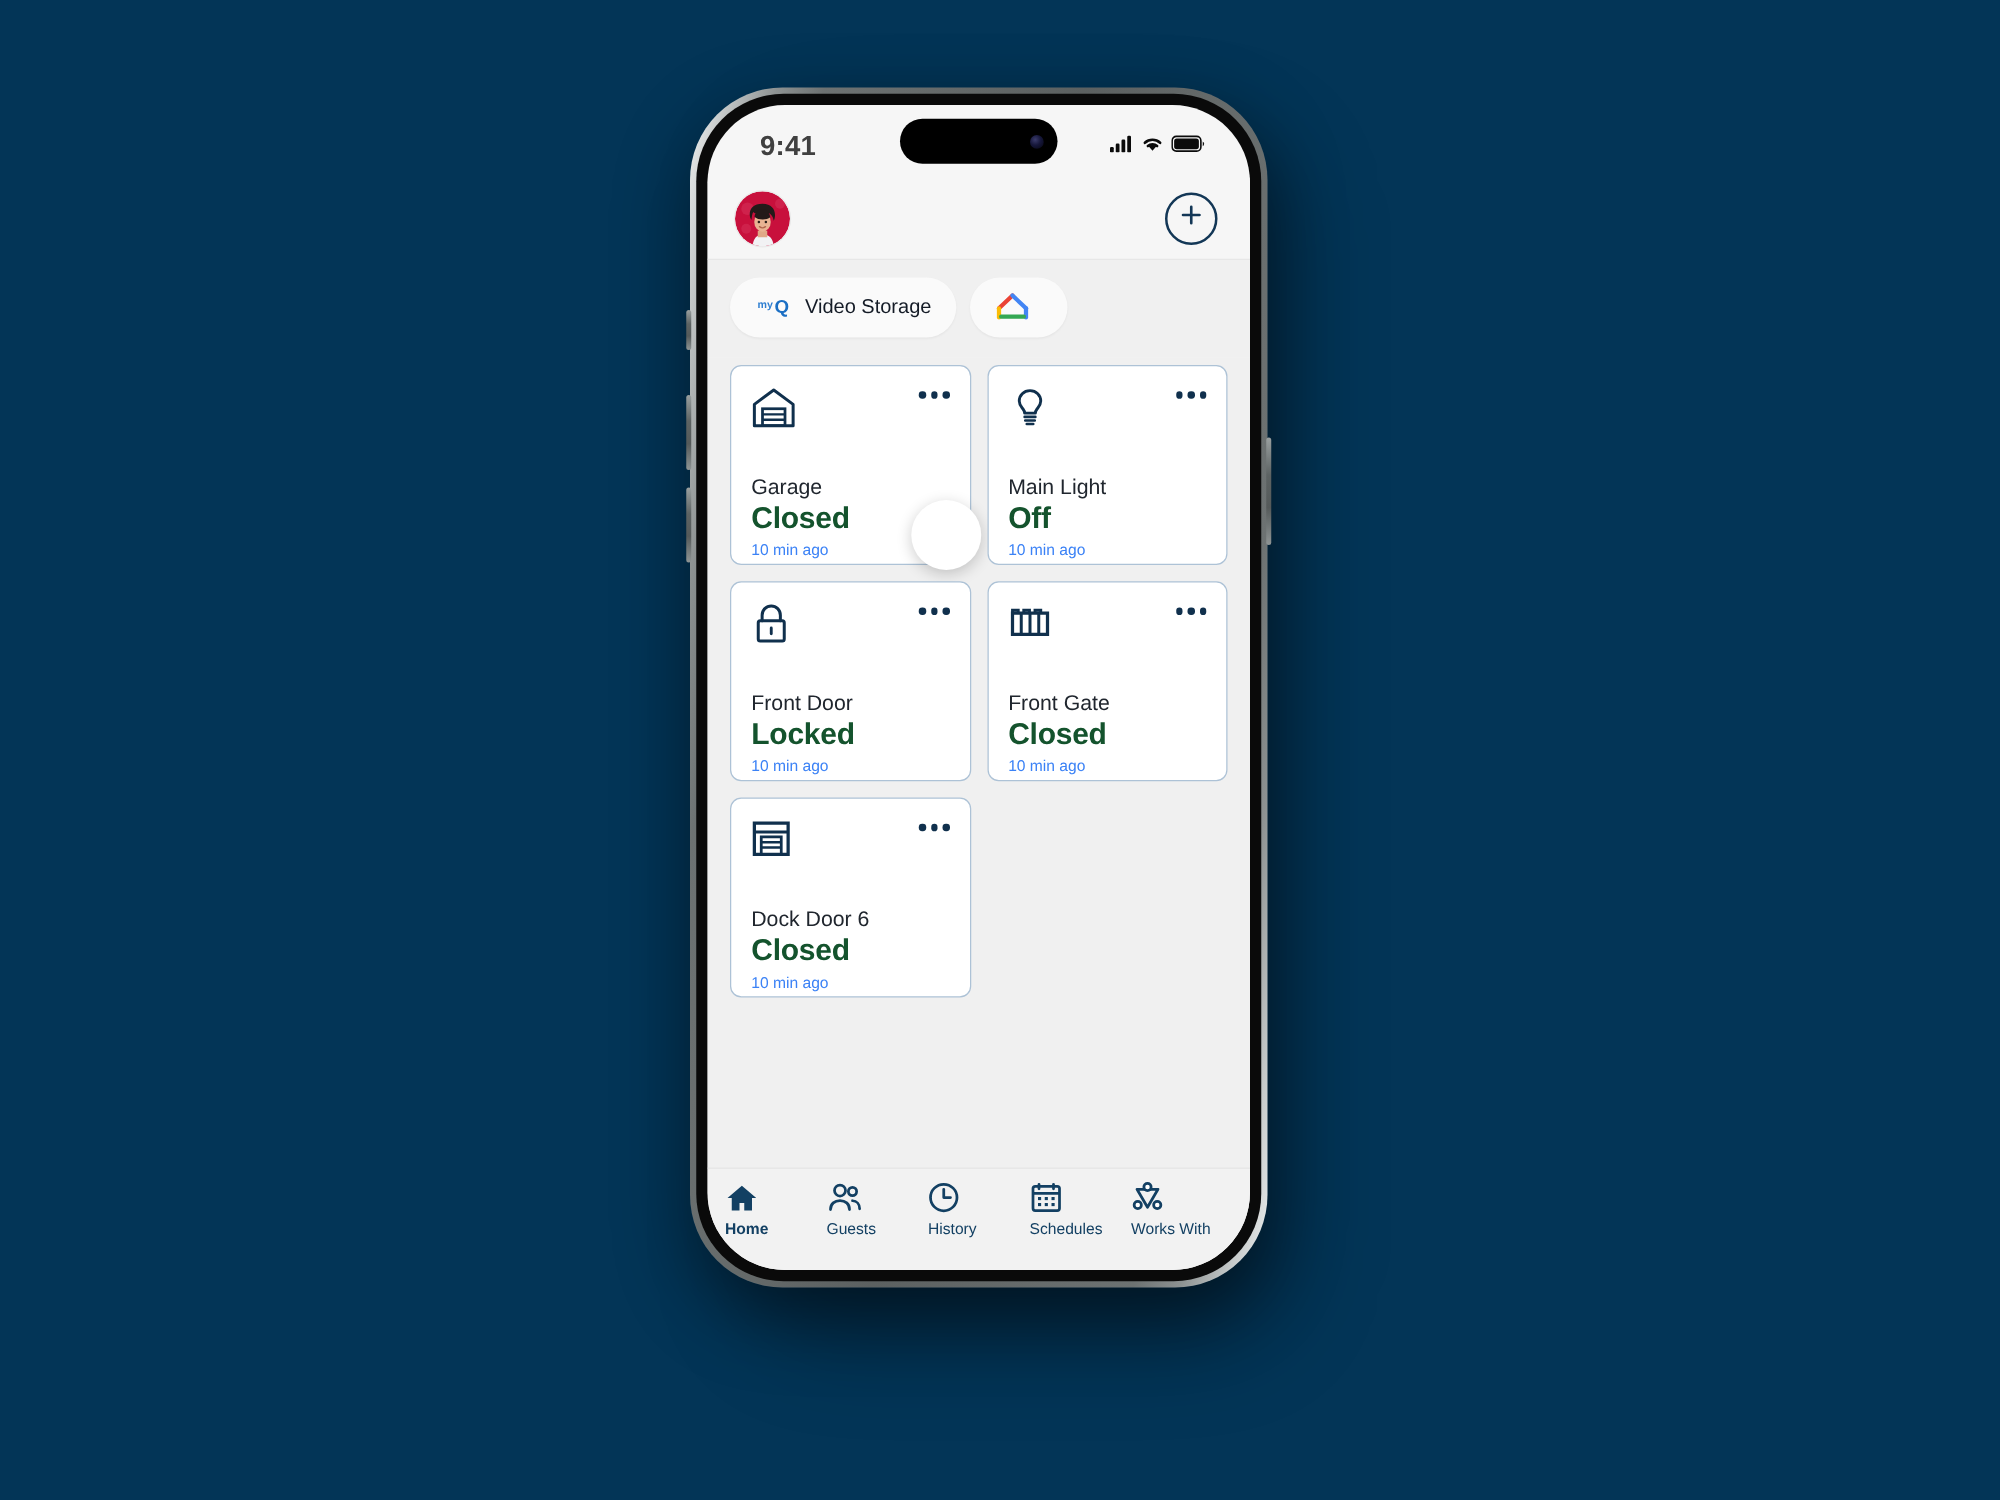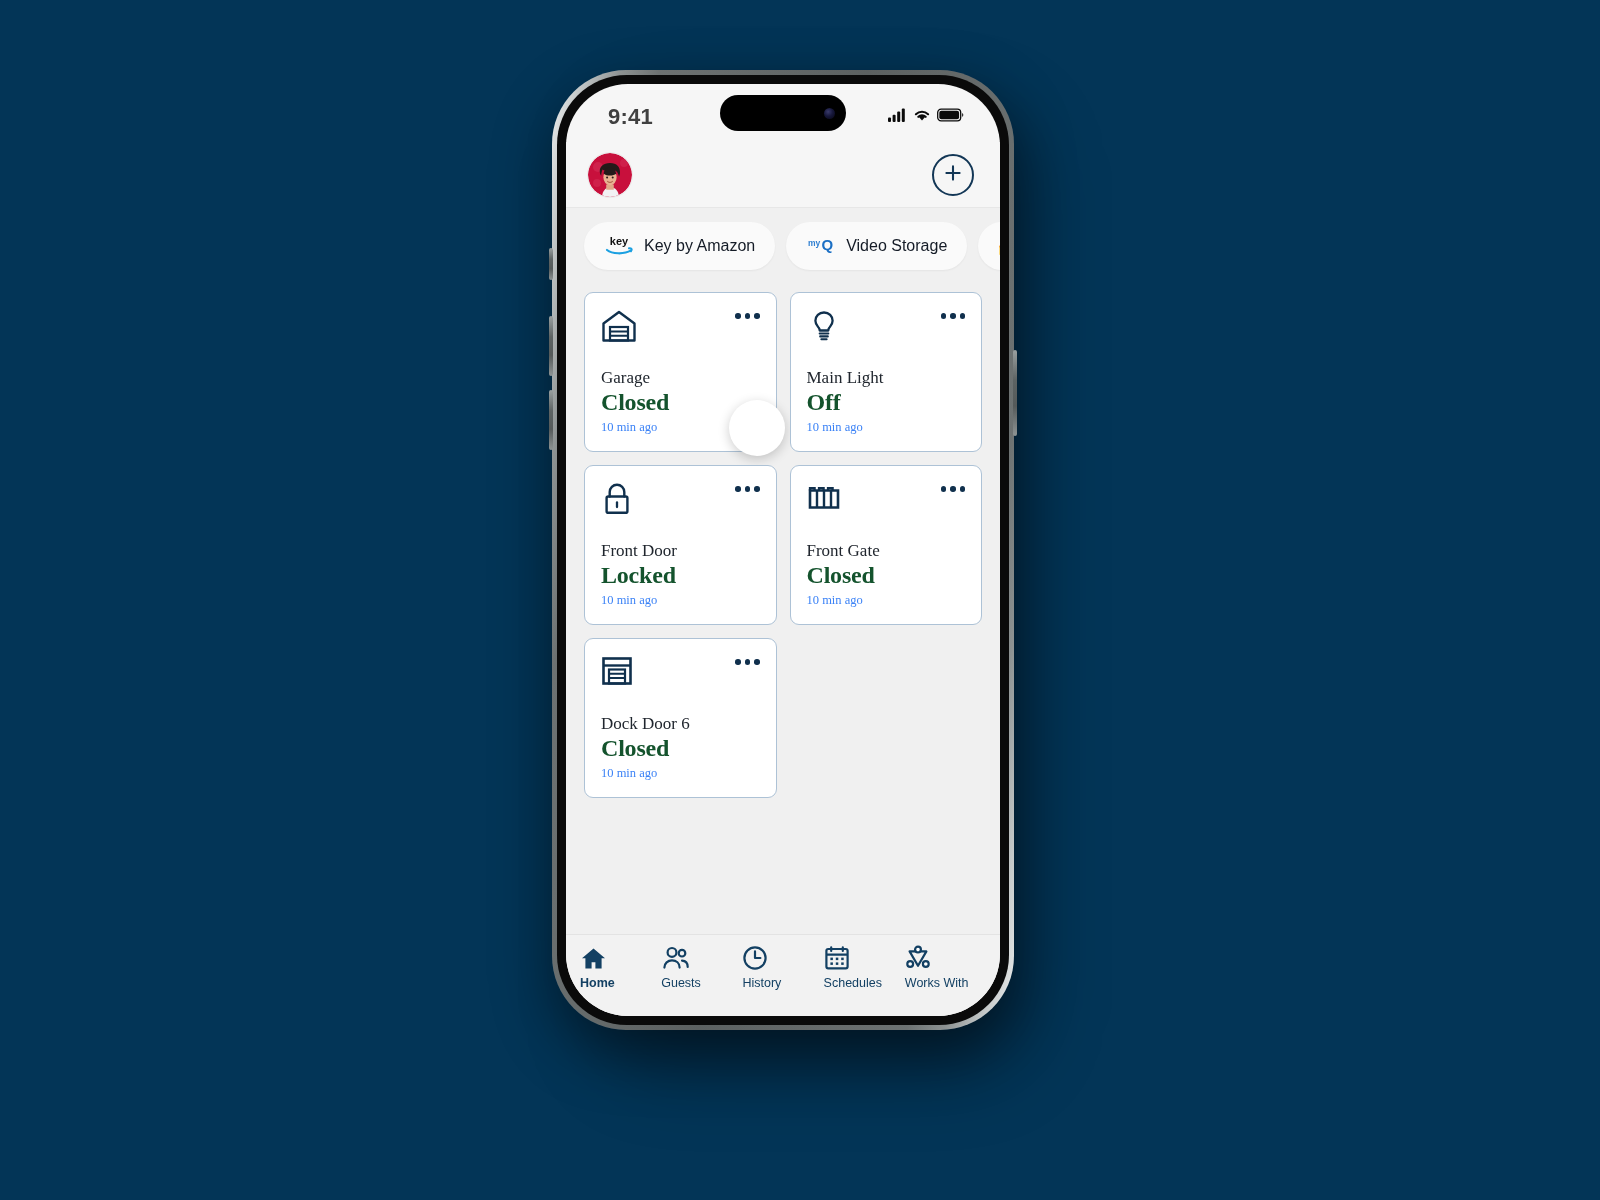--- a/index.html
+++ b/index.html
@@ -205,24 +205,23 @@
     background: #f0f0f0;
     flex: 1;
     align-content: start;
   }
   .card {
     position: relative;
     background: #fff;
     border: 1.5px solid #adc2d6;
     border-radius: 9px;
     height: 160px;
-    padding: 16px 14px 16px 16px;
+    padding: 16px 14px 4px 16px;
     display: flex;
     flex-direction: column;
-    font-family: Liberation Serif, serif;
   }
   .card-top {
     display: flex;
     align-items: flex-start;
     justify-content: space-between;
   }
   .card-icon { color: #10304d; }
   .dots {
     display: flex;
     gap: 4px;
@@ -369,30 +368,20 @@
           <div class="add-btn">
             <span>
               <svg width="20" height="20" viewBox="0 0 20 20">
                 <path d="M10 3.4v13.2M3.4 10h13.2" stroke="#133756" stroke-width="2.1" stroke-linecap="round"></path>
               </svg>
             </span>
           </div>
         </div>
 
         <div class="chips-row">
-          <div class="chip">
-            <span class="chip-icon">
-              <svg width="30" height="26" viewBox="0 0 30 26">
-                <text x="15" y="12" font-family="Liberation Sans, sans-serif" font-size="11" font-weight="700" fill="#111" text-anchor="middle">key</text>
-                <path d="M3 17c5 4 17 4.6 24 .4" stroke="#1ba0e1" stroke-width="2.2" fill="none" stroke-linecap="round"></path>
-                <path d="M25 15.3c2.4-.2 3.6.6 2 3" stroke="#1ba0e1" stroke-width="2" fill="none" stroke-linecap="round"></path>
-              </svg>
-            </span>
-            <span class="chip-label">Key by Amazon</span>
-          </div>
 
           <div class="chip">
             <span class="chip-icon">
               <svg width="30" height="22" viewBox="0 0 30 22">
                 <text x="2" y="11" font-family="Liberation Sans, sans-serif" font-size="8.5" font-weight="700" fill="#2f7fd1">my</text>
                 <text x="15.5" y="15" font-family="Liberation Sans, sans-serif" font-size="15" font-weight="700" fill="#1b6fc4">Q</text>
               </svg>
             </span>
             <span class="chip-label">Video Storage</span>
           </div>

